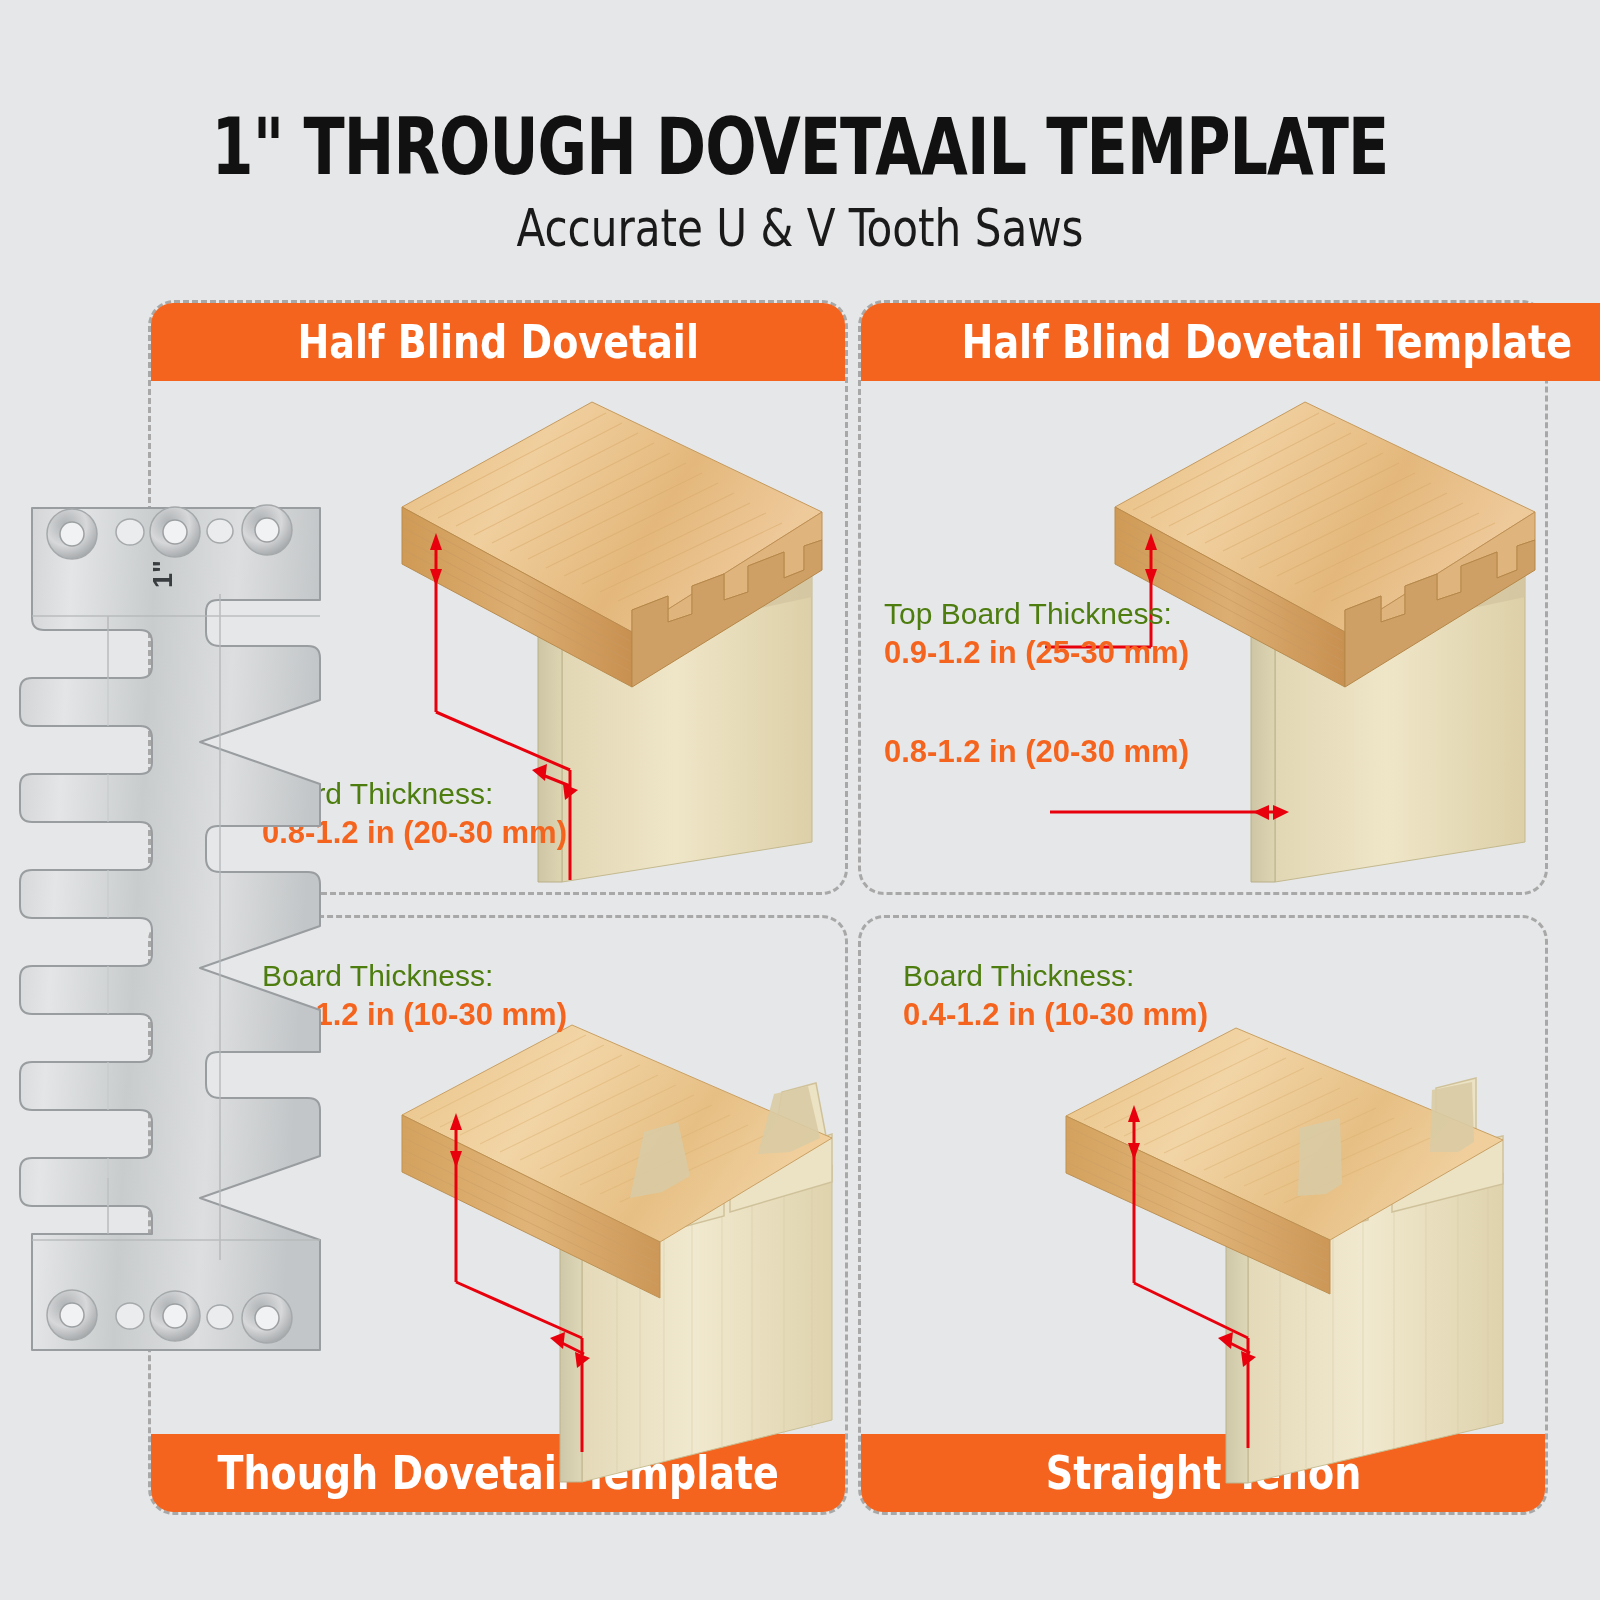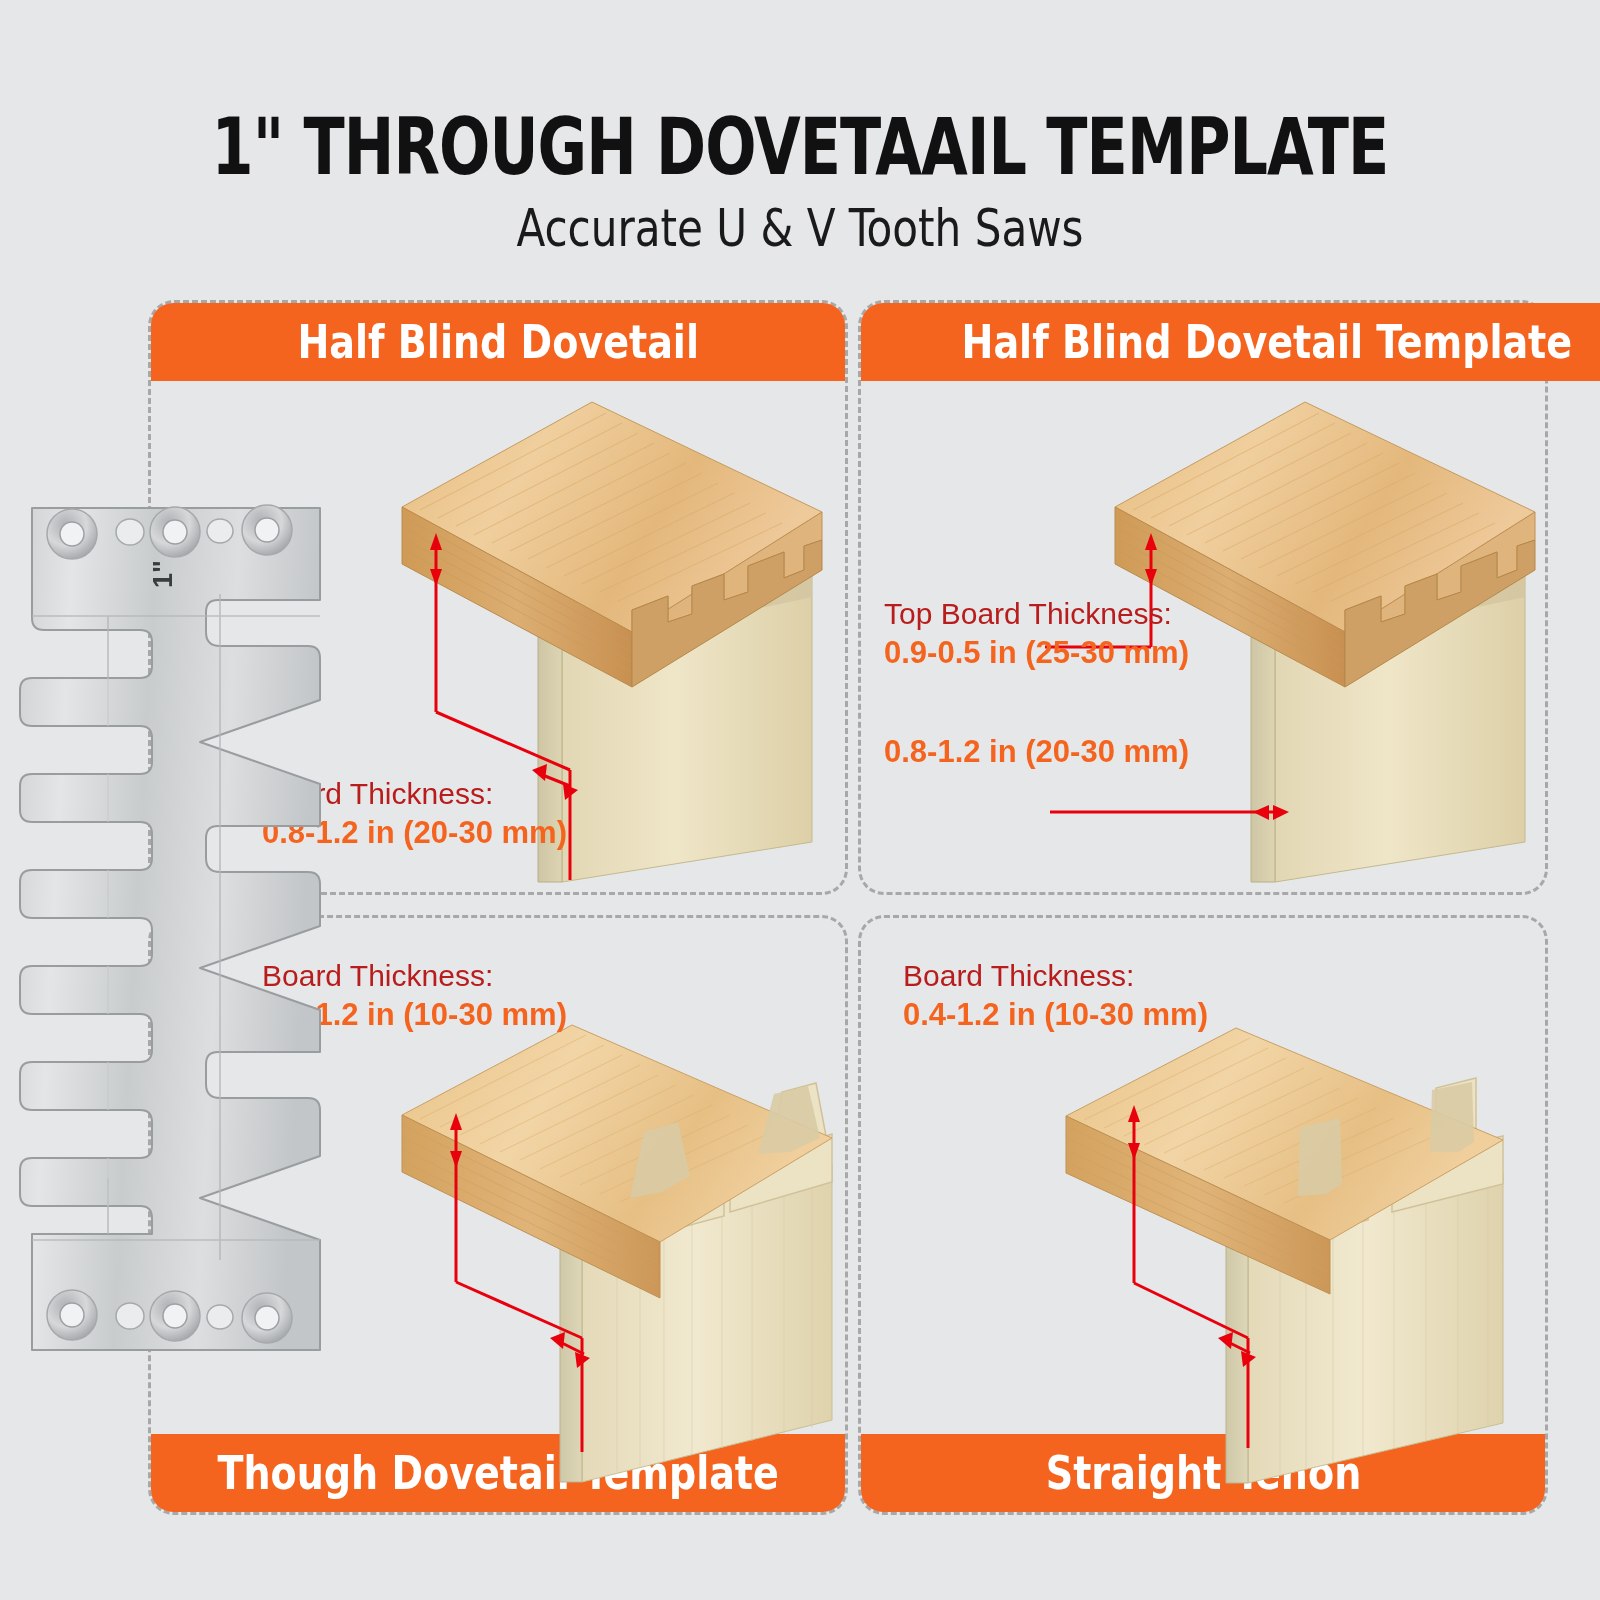--- a/index.html
+++ b/index.html
@@ -97,21 +97,21 @@
   .callout {
     position: absolute;
     white-space: nowrap;
     z-index: 30;
   }
   .callout .lbl {
     display: block;
     font-family: "Liberation Sans", sans-serif;
     font-size: 30px;
     line-height: 38px;
-    color: #b91c1c;
+    color: #4d7c0f;
     font-weight: normal;
   }
   .callout .val {
     display: block;
     font-family: "Liberation Sans", sans-serif;
     font-size: 31px;
     line-height: 40px;
     color: #f4641e;
     font-weight: bold;
   }
@@ -434,21 +434,21 @@
   </svg>
 </div>
 
 <div class="callout" id="callout-tl">
   <span class="lbl">Board Thickness:</span>
   <span class="val">0.8-1.2 in (20-30 mm)</span>
 </div>
 
 <div class="callout" id="callout-tr-top">
   <span class="lbl">Top Board Thickness:</span>
-  <span class="val">0.9-0.5 in (25-30 mm)</span>
+  <span class="val">0.9-1.2 in (25-30 mm)</span>
 </div>
 
 <div class="callout" id="callout-tr-side">
   <span class="val">0.8-1.2 in (20-30 mm)</span>
 </div>
 
 <div class="callout" id="callout-bl">
   <span class="lbl">Board Thickness:</span>
   <span class="val">0.4-1.2 in (10-30 mm)</span>
 </div>

